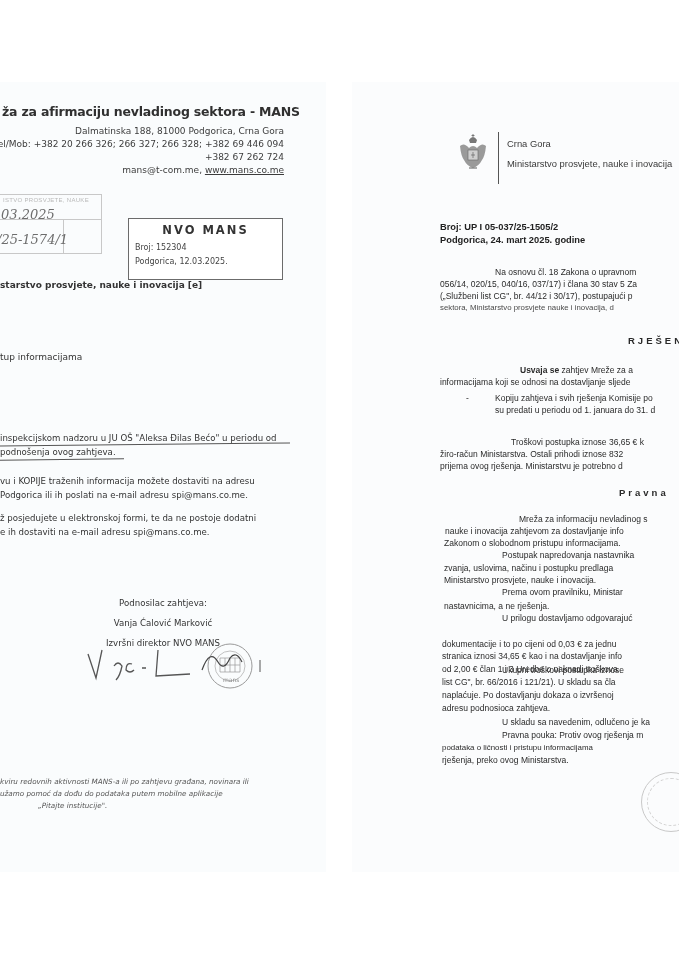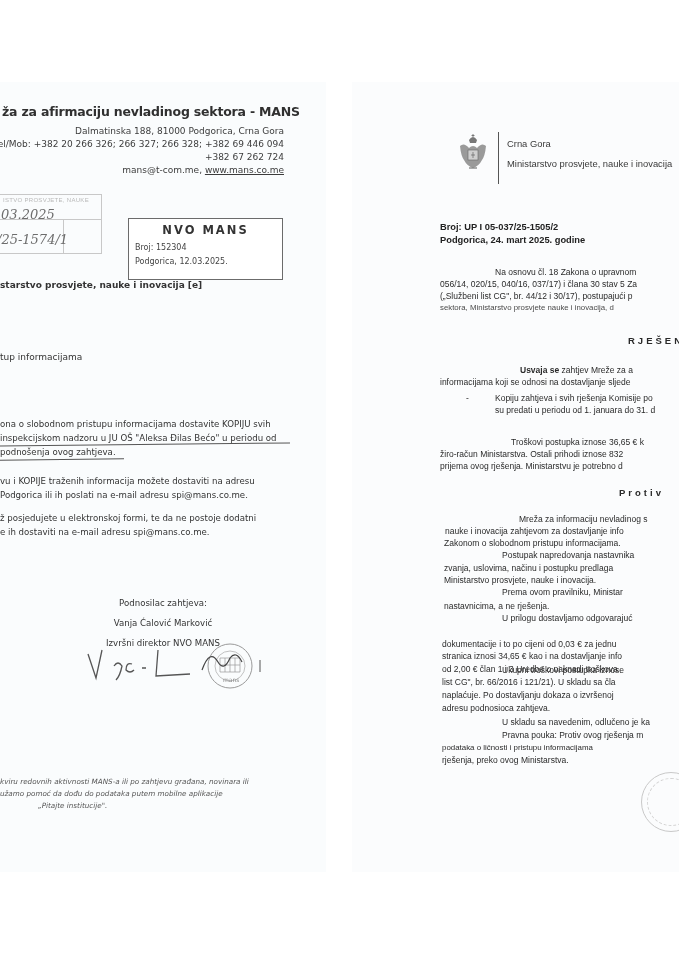--- a/index.html
+++ b/index.html
@@ -69,21 +69,20 @@
 
   <div class="abs nvo-box">
     <div class="t">NVO MANS</div>
     <div class="l" style="top:24px;">Broj: 152304</div>
     <div class="l" style="top:38px;">Podgorica, 12.03.2025.</div>
   </div>
 
   <div class="abs recipient">starstvo prosvjete, nauke i inovacija  [e]</div>
   <div class="abs subject">tup informacijama</div>
 
-  <div class="abs body-l" style="top:337px;">ona o slobodnom pristupu informacijama dostavite KOPIJU svih</div>
   <div class="abs body-l" style="top:351px;"> inspekcijskom nadzoru u JU OŠ "Aleksa Đilas Bećo" u periodu od</div>
   <div class="underline-mark" style="left:0; top:362px; width:290px;"></div>
   <div class="abs body-l" style="top:365px;">podnošenja ovog zahtjeva.</div>
   <div class="underline-mark" style="left:0; top:377px; width:124px;"></div>
   <div class="abs body-l" style="top:394px;">vu i KOPIJE traženih informacija možete dostaviti na adresu</div>
   <div class="abs body-l" style="top:408px;">Podgorica ili ih poslati na e-mail adresu spi@mans.co.me.</div>
   <div class="abs body-l" style="top:431px;">ž posjedujete u elektronskoj formi, te da ne postoje dodatni</div>
   <div class="abs body-l" style="top:445px;">e ih dostaviti na e-mail adresu spi@mans.co.me.</div>
 
   <div class="abs sig-block" style="top:516px;">Podnosilac zahtjeva:</div>
@@ -134,21 +133,21 @@
   </div>
   <div class="abs rp" style="left:88px; top:295px;">informacijama koji se odnosi na dostavljanje sljede</div>
   <div class="abs rp" style="left:114px; top:311px;">-</div>
   <div class="abs rp" style="left:143px; top:311px;">Kopiju zahtjeva i svih rješenja Komisije po</div>
   <div class="abs rp" style="left:143px; top:323px;">su predati u periodu od 1. januara do 31. d</div>
 
   <div class="abs rp" style="left:159px; top:355px;text-align:right;">Troškovi postupka iznose 36,65 € k</div>
   <div class="abs rp" style="left:88px; top:367px;">žiro-račun Ministarstva. Ostali prihodi iznose 832</div>
   <div class="abs rp" style="left:88px; top:379px;">prijema ovog rješenja. Ministarstvu je potrebno d</div>
 
-  <div class="abs heading-spaced" style="left:267px; top:405px;">Protiv</div>
+  <div class="abs heading-spaced" style="left:267px; top:405px;">Pravna</div>
 
   <div class="abs rp" style="left:167px; top:432px;">Mreža za informaciju nevladinog s</div>
   <div class="abs rp" style="left:93px; top:444px;">nauke i inovacija zahtjevom za dostavljanje info</div>
   <div class="abs rp" style="left:92px; top:456px;">Zakonom o slobodnom pristupu informacijama.</div>
   <div class="abs rp" style="left:150px; top:468px;">Postupak napredovanja nastavnika</div>
   <div class="abs rp" style="left:92px; top:481px;">zvanja, uslovima, načinu i postupku predlaga</div>
   <div class="abs rp" style="left:92px; top:493px;">Ministarstvo prosvjete, nauke i inovacija.</div>
   <div class="abs rp" style="left:150px; top:505px;">Prema ovom pravilniku, Ministar</div>
   <div class="abs rp" style="left:92px; top:519px;">nastavnicima, a ne rješenja.</div>
   <div class="abs rp" style="left:150px; top:531px;">U prilogu dostavljamo odgovarajuć</div>

